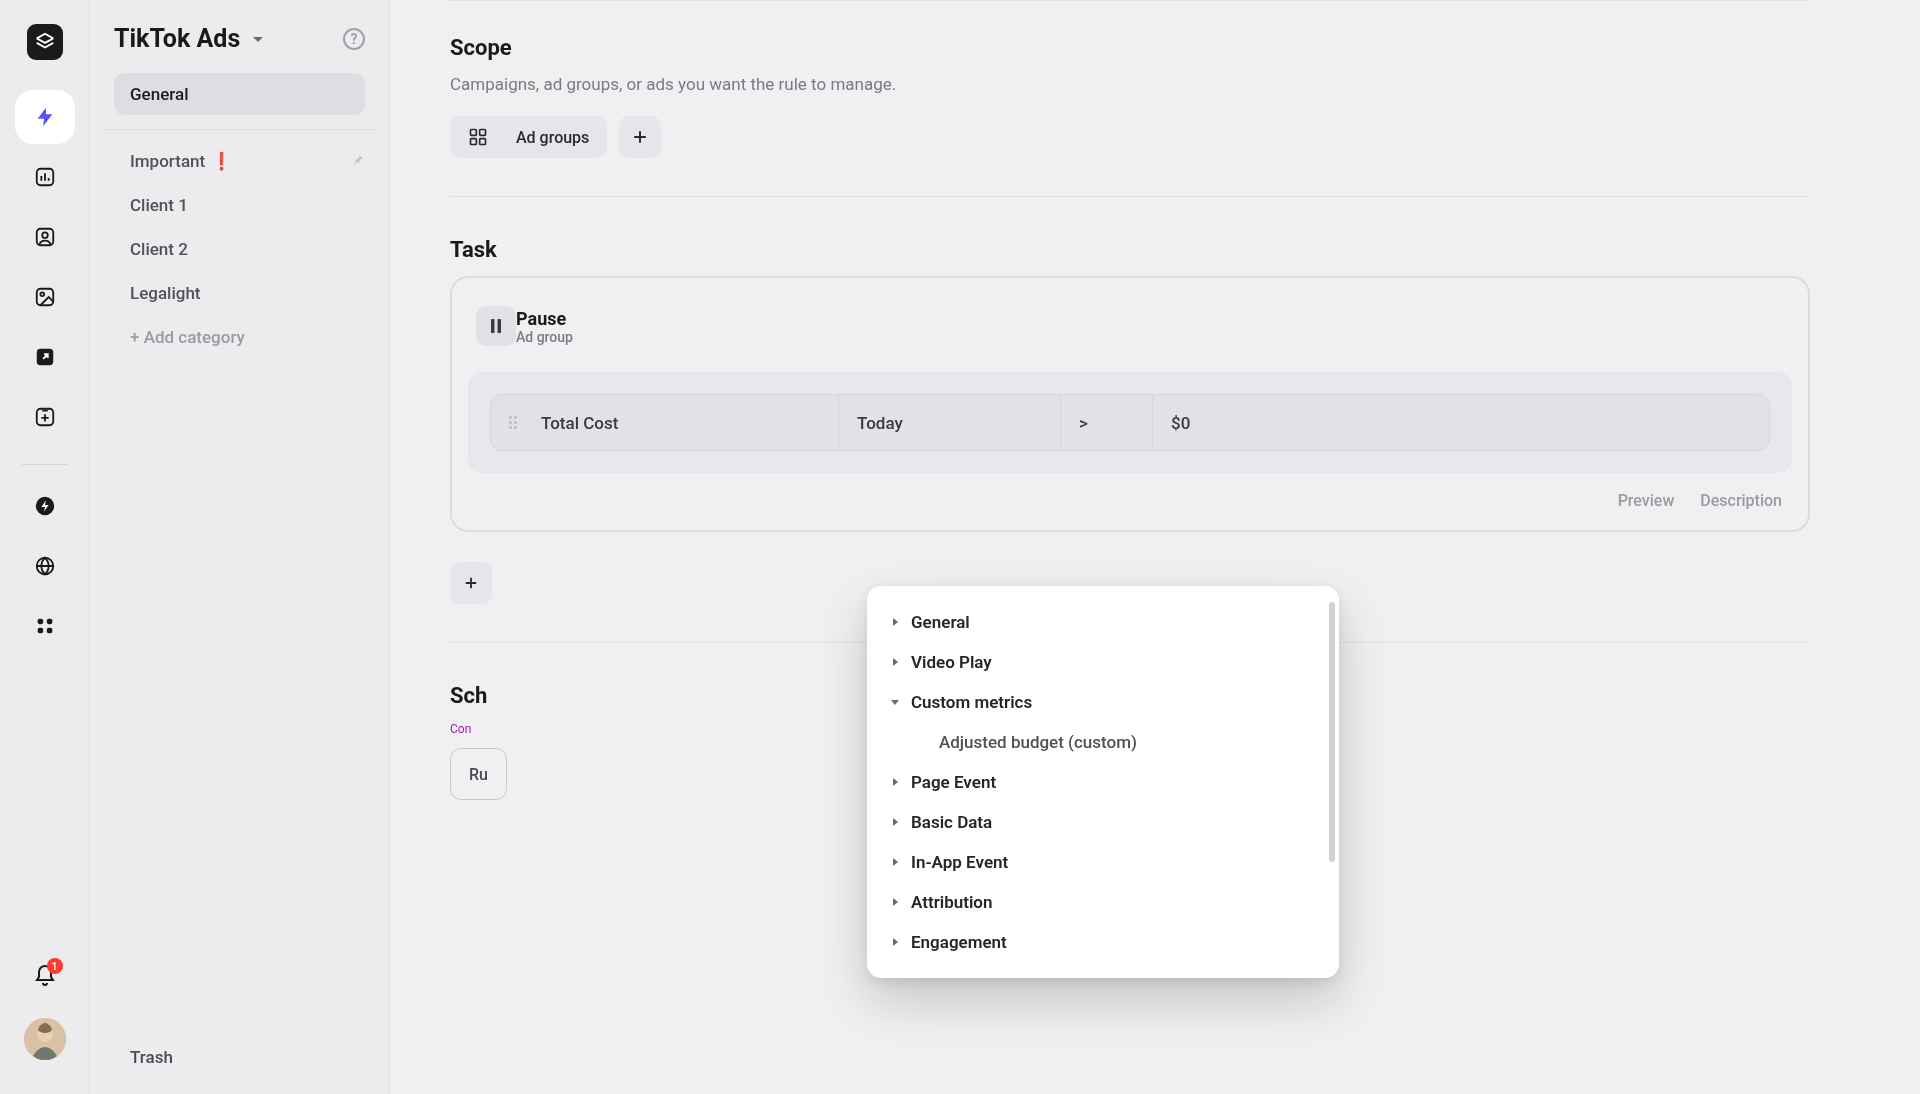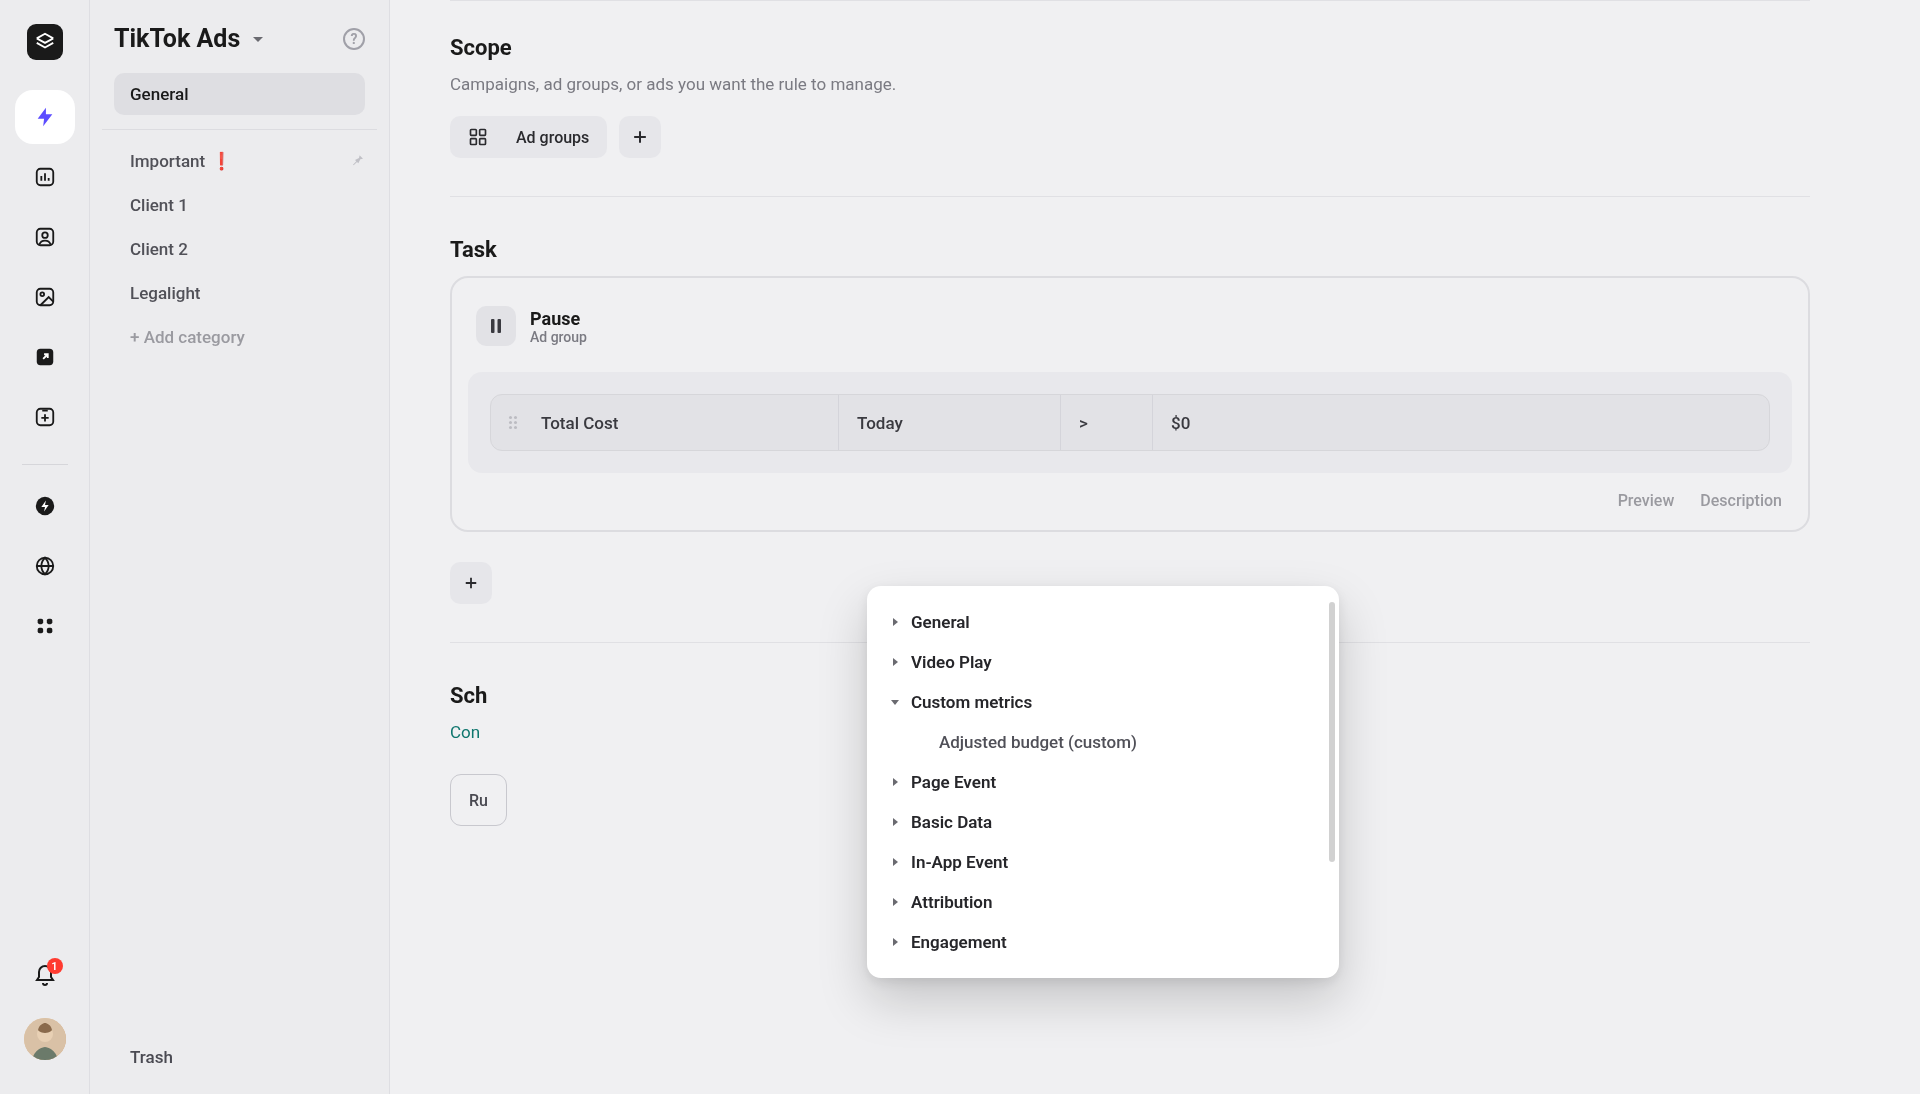--- a/index.html
+++ b/index.html
@@ -222,21 +222,20 @@
 .card {
   border: 2px solid #dcdce0;
   border-radius: 18px;
   padding: 28px 16px 20px 16px;
   background: #f0f0f2;
   margin-bottom: 30px;
 }
 .task-header {
   display: flex;
   align-items: center;
-  gap: 14px;
   padding-left: 8px;
   margin-bottom: 26px;
 }
 .pause-icon {
   width: 40px; height: 40px;
   background: #e2e2e6;
   border-radius: 10px;
   display: flex; align-items: center; justify-content: center;
 }
 .pause-icon svg { width: 12px; height: 14px; }
@@ -353,23 +352,23 @@
   margin-bottom: 38px;
 }
 
 
 .schedule-title {
   font-size: 22px;
   font-weight: 700;
   margin-bottom: 14px;
 }
 .schedule-sub {
-  font-size: 17px;
-  color: #0f766e;
-  margin-bottom: 32px;
+  font-size: 12px;
+  color: #a21caf;
+  margin-bottom: 12px;
 }
 .run-btn {
   display: inline-flex;
   align-items: center;
   height: 52px;
   padding: 0 18px;
   border: 1.5px solid #c8c8ce;
   border-radius: 11px;
   background: #f0f0f2;
   color: #4a4a52;

